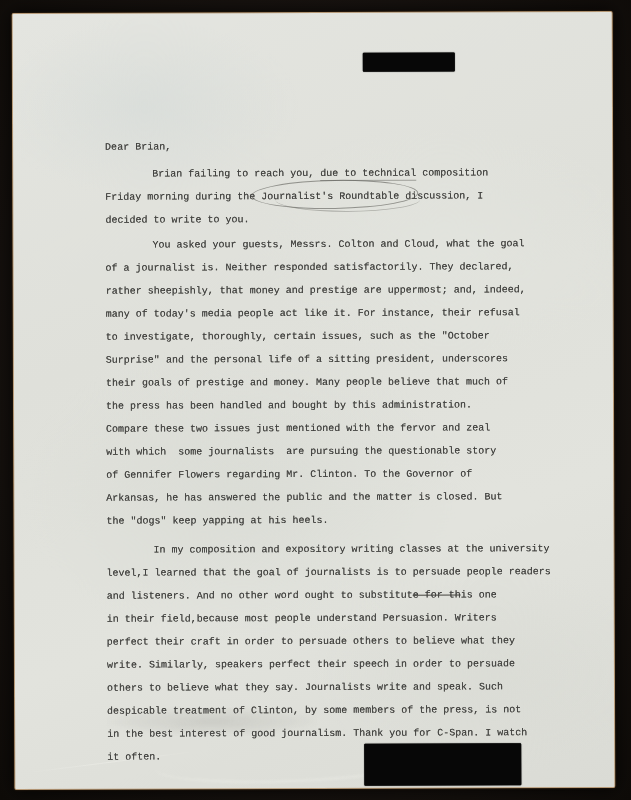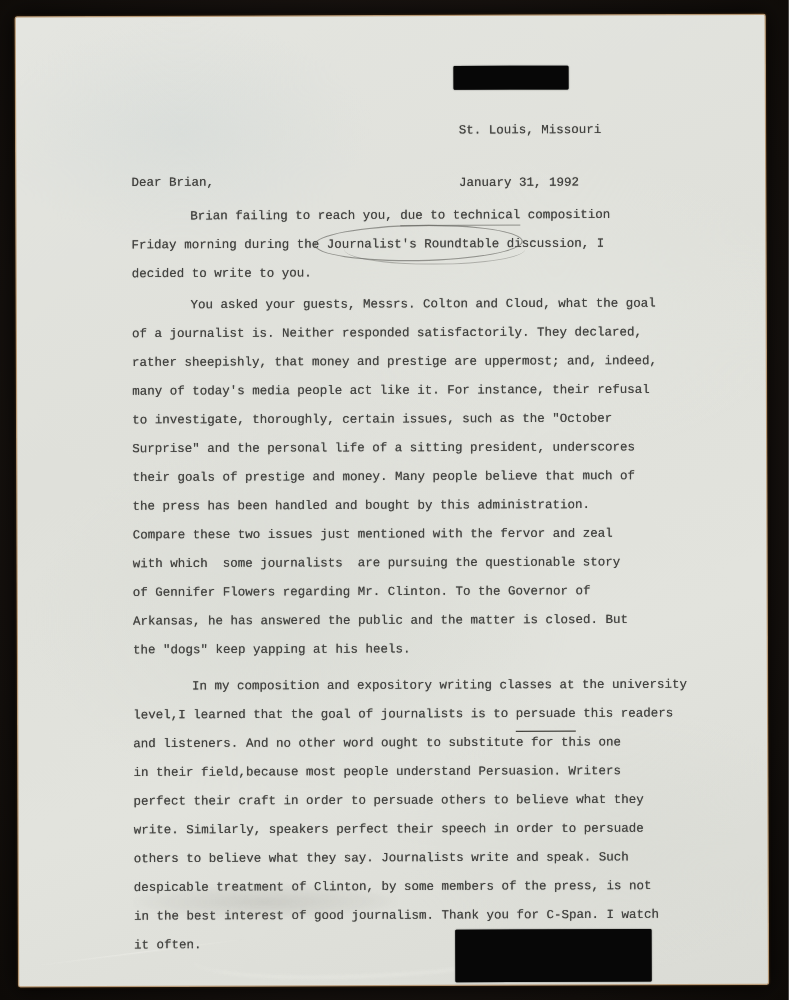--- a/index.html
+++ b/index.html
@@ -34,21 +34,21 @@
   .p1{margin-top:4px;}
   .p2{margin-top:2px;}
   .p3{margin-top:6px;}
   .pencil-underline{
     border-bottom:1.5px solid rgba(104,104,98,0.55);
     padding-bottom:1px;
     margin-top:48px;
   }
   .typed-underline{
     border-bottom:1px solid #45443f;
-    padding-bottom:7px;
+    padding-bottom:17px;
   }
   .circled-line{position:relative;}
   .pencil-circle{
     position:absolute;left:146px;top:-5px;width:165px;height:27px;
     border:1.5px solid rgba(96,96,90,0.62);
     border-radius:50%;
     transform:rotate(-0.8deg);
     pointer-events:none;
   }
   .pencil-arc{
@@ -76,24 +76,20 @@
     filter:blur(0.6px);
   }
 </style>
 </head>
 <body>
 
 <div class="paper">
 
   <div class="redaction redaction-top"></div>
 
-  <div class="header-text ink">
-    <div>St. Louis, Missouri</div>
-    <div>January 31, 1992</div>
-  </div>
 
   <div class="letter-body ink">
 
     <div class="line">Dear Brian,</div>
 
     <div class="para p1">
       <div class="line indent"><span>Brian failing to reach you, </span><span class="pencil-underline">due to technical</span><span> composition</span></div>
       <div class="line circled-line"><span>Friday morning during the Journalist's Roundtable discussion, I</span><span class="pencil-circle"></span><span class="pencil-arc"></span></div>
       <div class="line">decided to write to you.</div>
     </div>
@@ -109,21 +105,21 @@
       <div class="line">the press has been handled and bought by this administration.</div>
       <div class="line">Compare these two issues just mentioned with the fervor and zeal</div>
       <div class="line">with which  some journalists  are pursuing the questionable story</div>
       <div class="line">of Gennifer Flowers regarding Mr. Clinton. To the Governor of</div>
       <div class="line">Arkansas, he has answered the public and the matter is closed. But</div>
       <div class="line">the "dogs" keep yapping at his heels.</div>
     </div>
 
     <div class="para p3">
       <div class="line indent">In my composition and expository writing classes at the university</div>
-      <div class="line"><span>level,I learned that the goal of journalists is to </span><span class="typed-underline">persuade</span><span> this readers</span></div>
+      <div class="line"><span>level,I learned that the goal of journalists is to </span><span class="typed-underline">persuade</span><span> people readers</span></div>
       <div class="line">and listeners. And no other word ought to substitute for this one</div>
       <div class="line">in their field,because most people understand Persuasion. Writers</div>
       <div class="line">perfect their craft in order to persuade others to believe what they</div>
       <div class="line">write. Similarly, speakers perfect their speech in order to persuade</div>
       <div class="line">others to believe what they say. Journalists write and speak. Such</div>
       <div class="line">despicable treatment of Clinton, by some members of the press, is not</div>
       <div class="line">in the best interest of good journalism. Thank you for C-Span. I watch</div>
       <div class="line">it often.</div>
     </div>
 

